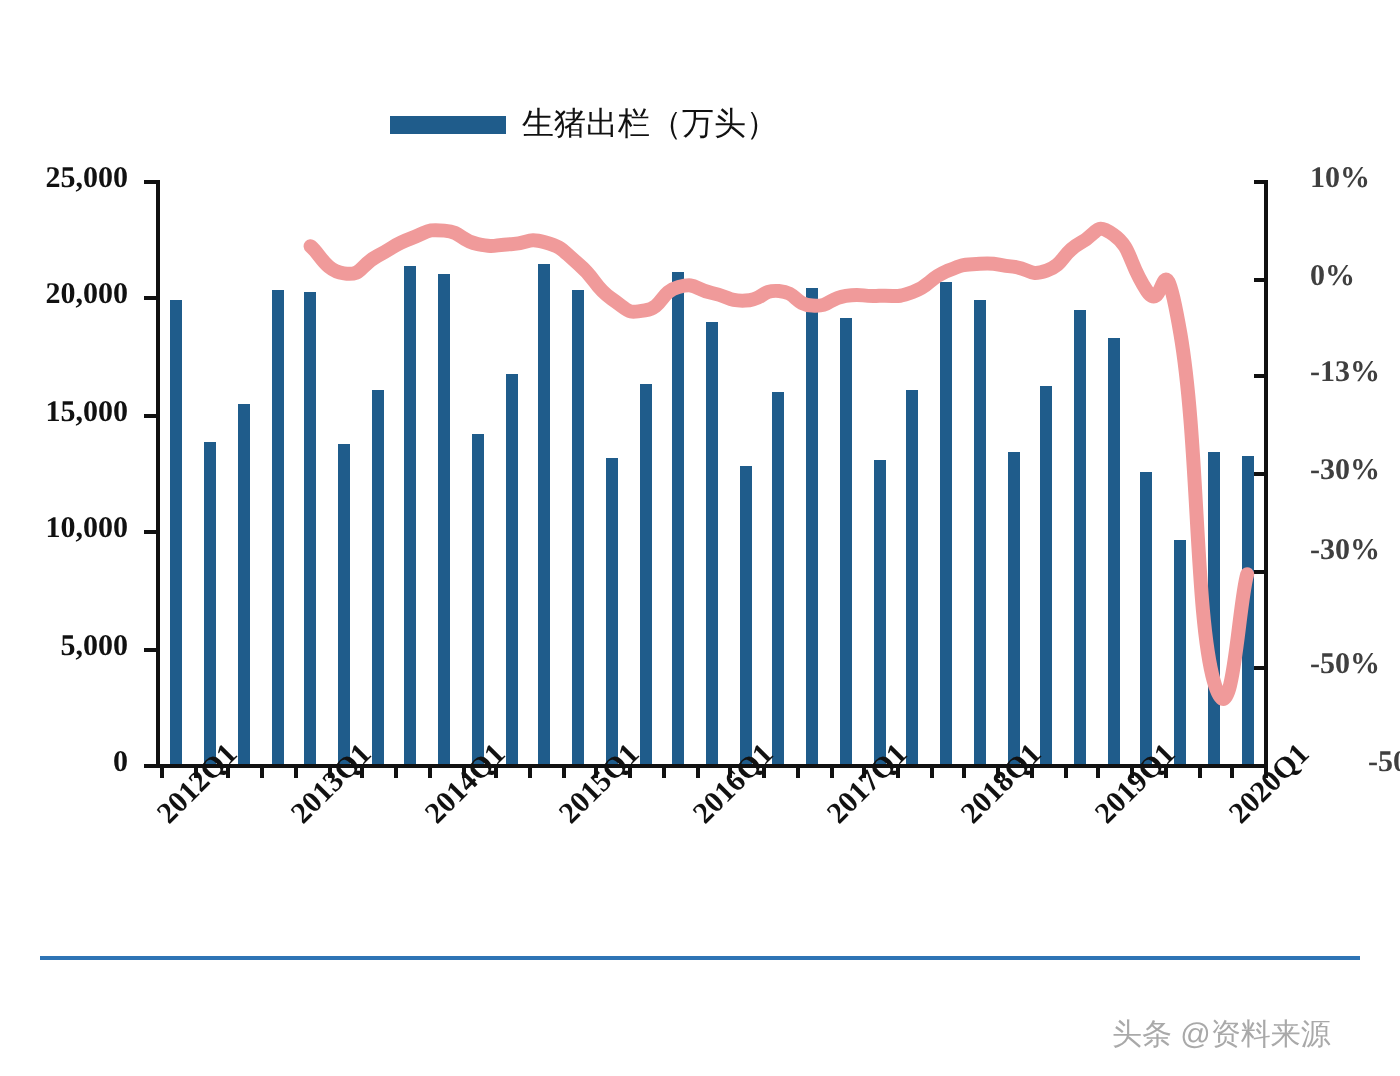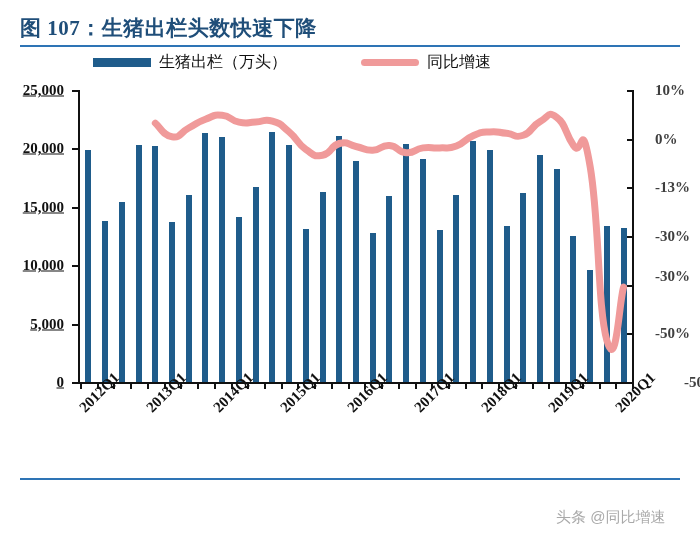--- a/index.html
+++ b/index.html
@@ -34,21 +34,21 @@
     width:58px;height:7px;background:#F09A9A;display:inline-block;border-radius:4px;
   }
   .legend-label{font-size:16px;color:#111;white-space:nowrap;}
 
   
   .plot-wrap{position:absolute;left:0;top:84px;width:700px;height:310px;}
   .axis-label-left,.axis-label-right{
     position:absolute;font-size:15px;font-weight:bold;color:#111;
     white-space:nowrap;line-height:1;
   }
-  .axis-label-left{right:636px;transform:translateY(-50%);text-align:right;text-decoration:underline;}
+  .axis-label-left{right:636px;transform:translateY(-50%);text-align:right;}
   .axis-label-right{left:655px;transform:translateY(-50%);text-align:left;color:#3f3f3f;}
   .tick-left,.tick-right{
     position:absolute;width:7px;height:0;border-top:2px solid #111;
   }
   .tick-left{left:72px;}
   .tick-right{left:627px;}
 
   .axis-line-left{
     position:absolute;left:78px;top:6px;width:0;height:292px;border-left:2px solid #111;
   }
@@ -86,33 +86,25 @@
   .watermark{
     position:absolute;left:556px;top:508px;font-size:15px;color:#8d8d8d;
     opacity:.75;white-space:nowrap;font-family:"Liberation Sans",sans-serif;
   }
 </style>
 </head>
 <body>
 
 <div class="figure">
 
-  <div class="title-block">
-    <div class="title-text">图 107：生猪出栏头数快速下降</div>
-    <div class="title-rule"></div>
-  </div>
 
   <div class="legend">
     <div class="legend-item">
       <span class="legend-swatch-bar"></span>
       <span class="legend-label">生猪出栏（万头）</span>
-    </div>
-    <div class="legend-item">
-      <span class="legend-swatch-line"></span>
-      <span class="legend-label">同比增速</span>
     </div>
   </div>
 
   <div class="plot-wrap">
     <div id="left-axis-ticks">
         <div class="tick-left" style="top: 298px;"></div>
         <div class="axis-label-left" style="top: 298px;">0</div>
         <div class="tick-left" style="top: 239.6px;"></div>
         <div class="axis-label-left" style="top: 239.6px;">5,000</div>
         <div class="tick-left" style="top: 181.2px;"></div>
@@ -225,15 +217,15 @@
       <div class="xlabel" style="left: 210.182px; top: 6px;">2014Q1</div>
       <div class="xlabel" style="left: 277.091px; top: 6px;">2015Q1</div>
       <div class="xlabel" style="left: 344px; top: 6px;">2016Q1</div>
       <div class="xlabel" style="left: 410.909px; top: 6px;">2017Q1</div>
       <div class="xlabel" style="left: 477.818px; top: 6px;">2018Q1</div>
       <div class="xlabel" style="left: 544.727px; top: 6px;">2019Q1</div>
       <div class="xlabel" style="left: 611.636px; top: 6px;">2020Q1</div>
     </div>
 
   <div class="footer-rule"></div>
-  <div class="watermark">头条 @同比增速</div>
+  <div class="watermark">头条 @资料来源</div>
 
 </div>
 
 </body></html>

